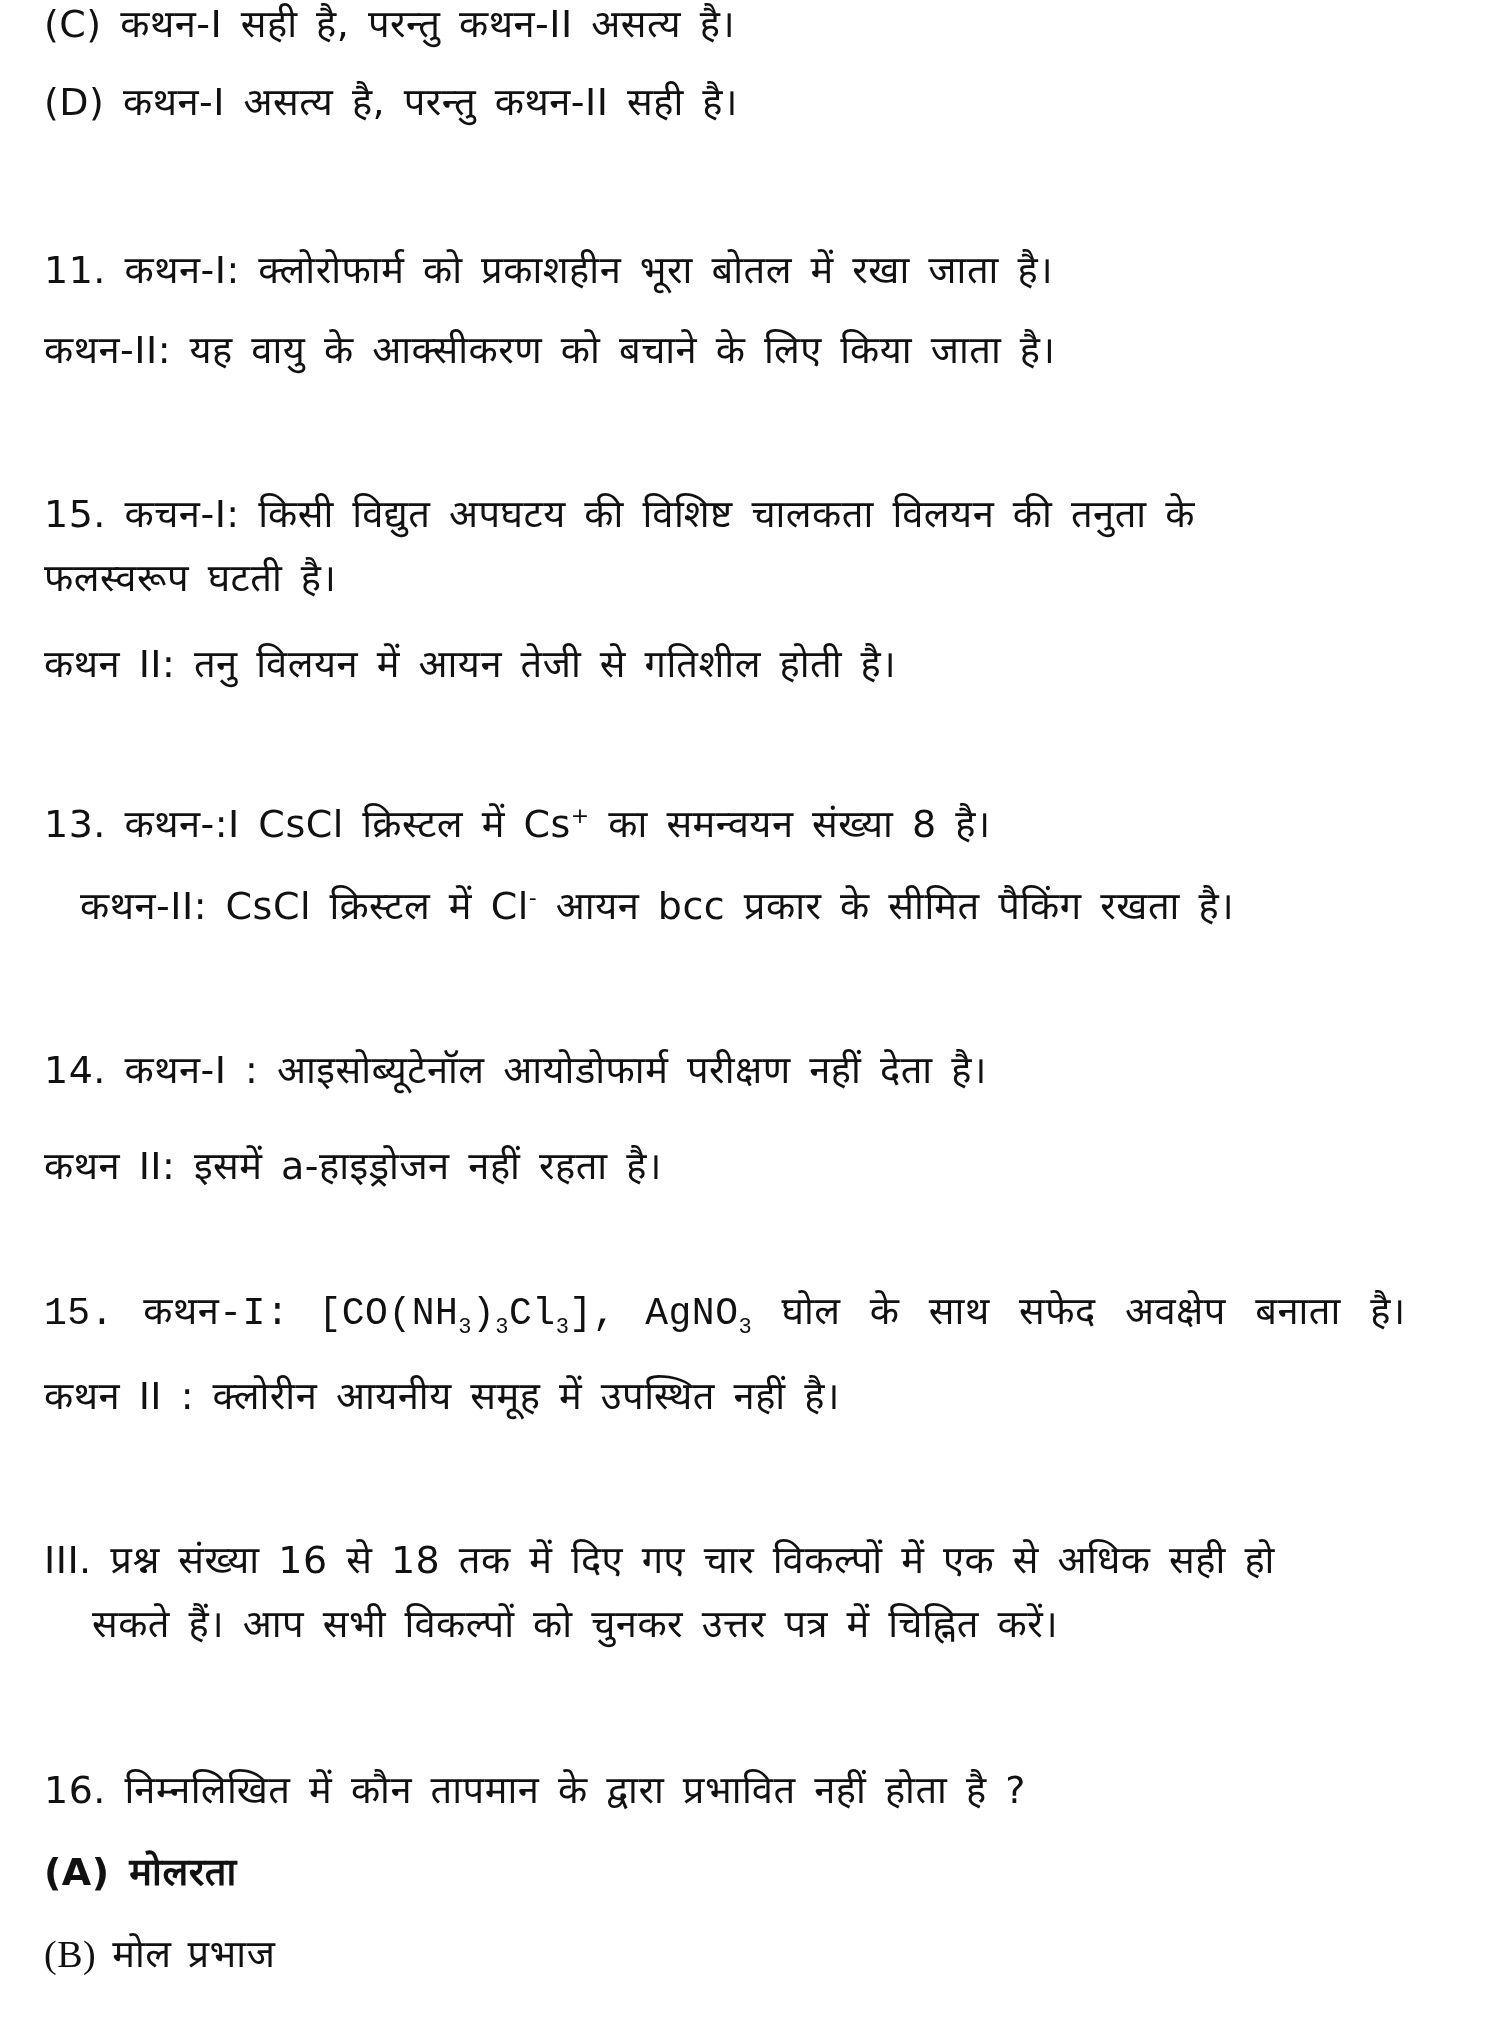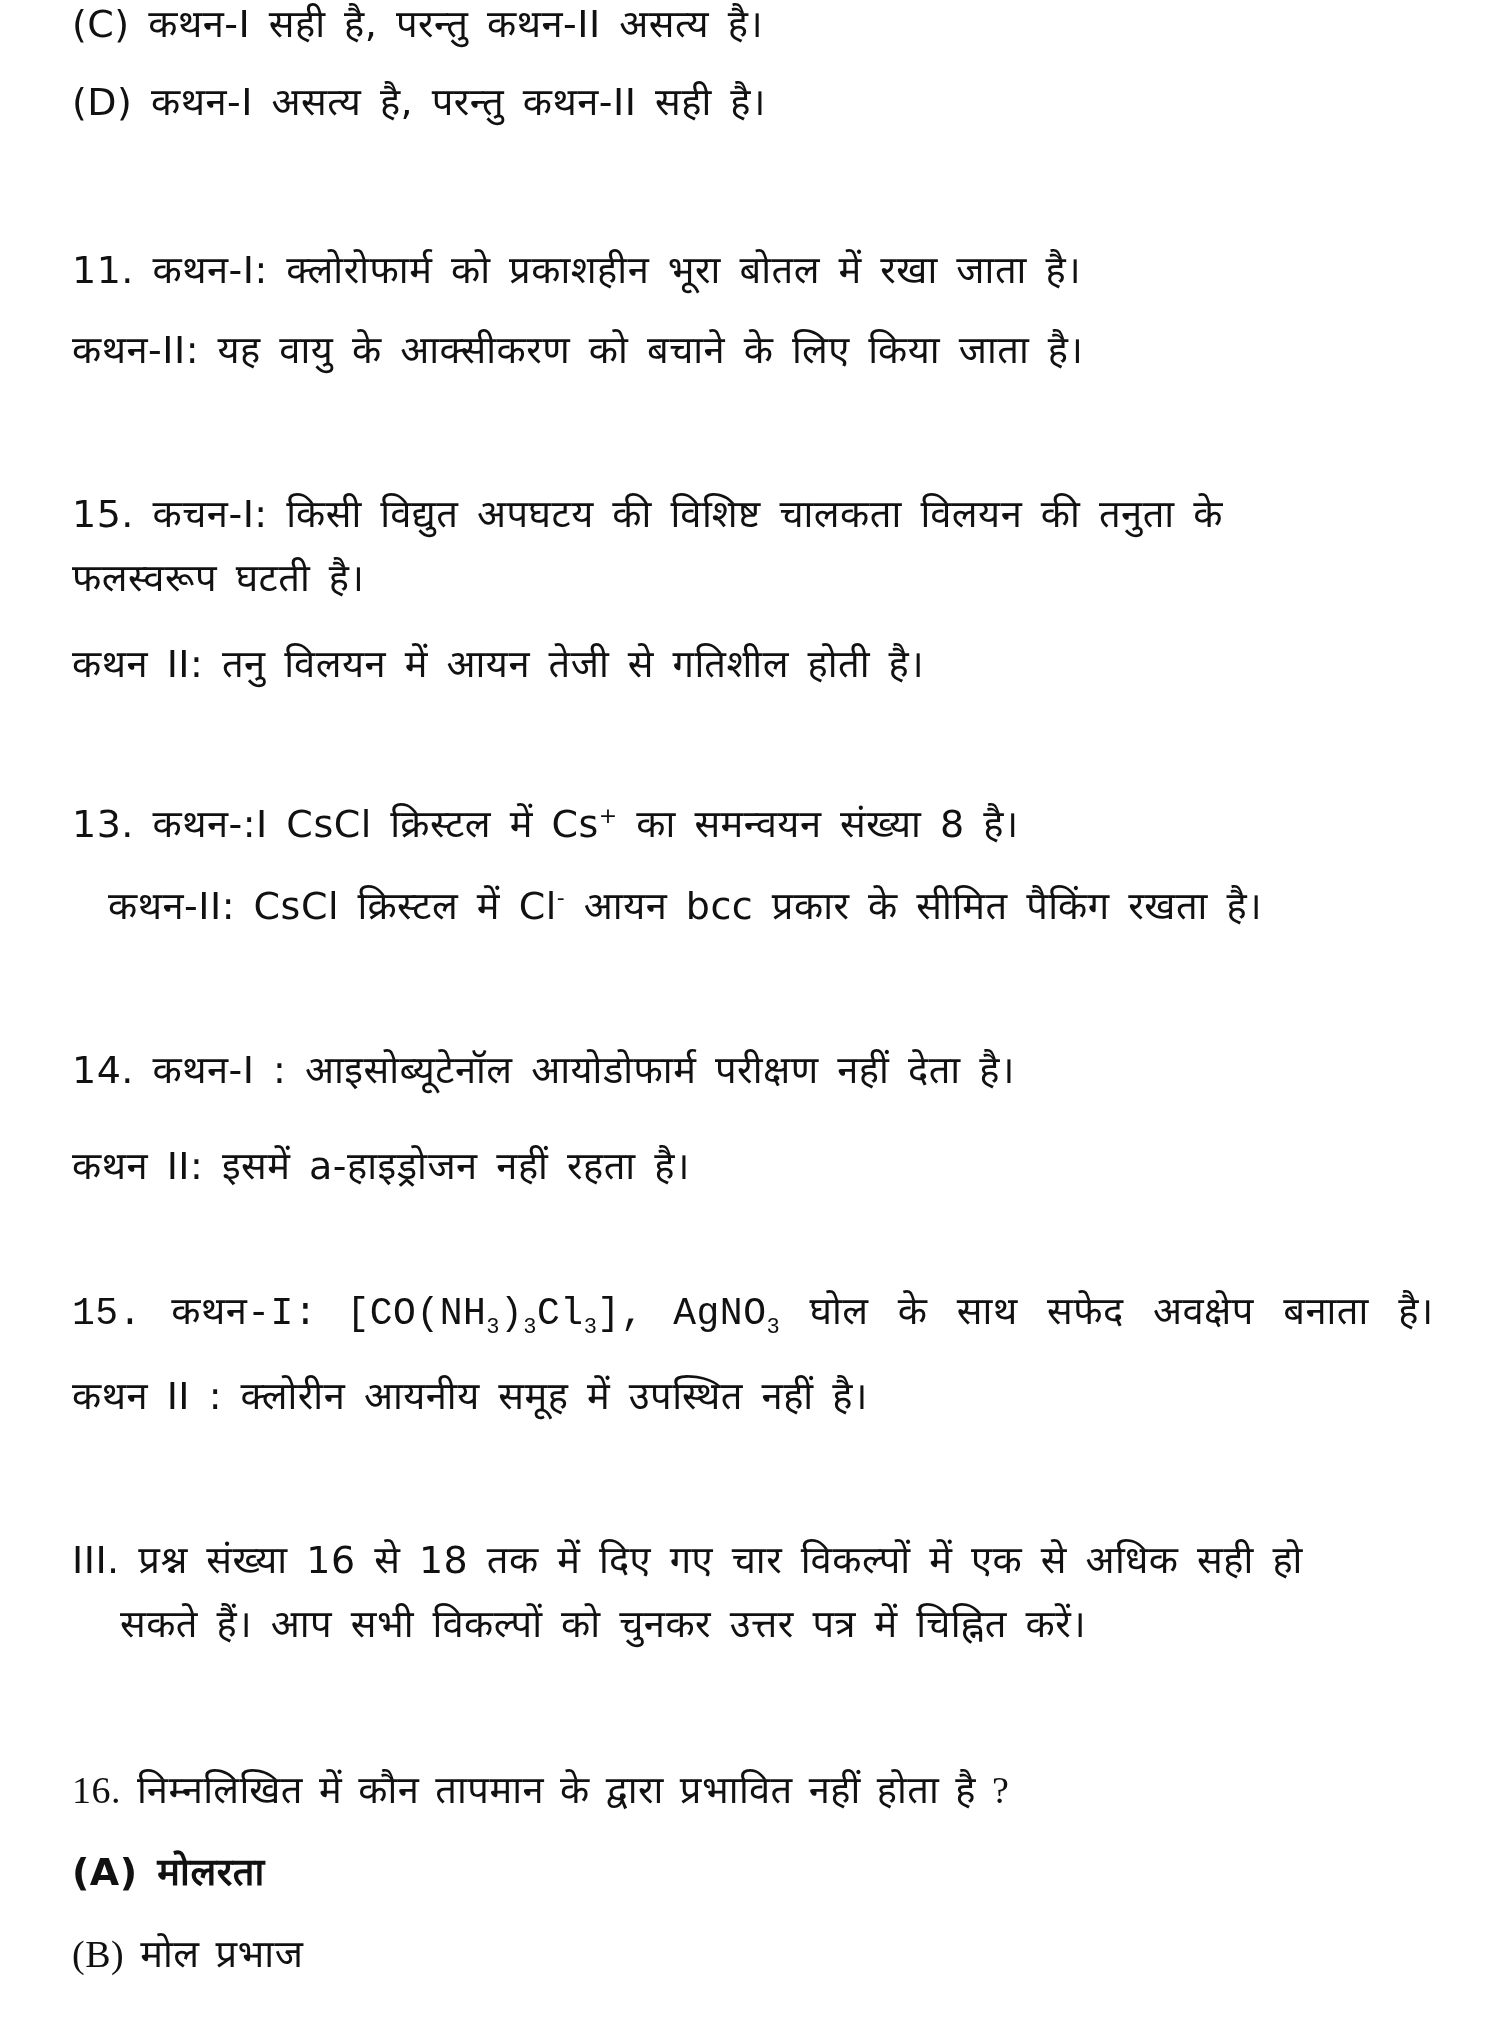--- a/index.html
+++ b/index.html
@@ -10,21 +10,21 @@
     body {
       width: 1505px;
       height: 2034px;
       position: relative;
       overflow: hidden;
       font-family: "DejaVu Sans", "Liberation Sans", sans-serif;
       color: #111111;
     }
     .line {
       position: absolute;
-      left: 72px;
+      left: 44px;
       white-space: nowrap;
       font-size: 38px;
       line-height: 48px;
       letter-spacing: 0.5px;
       word-spacing: 6px;
     }
     .line sup, .line sub {
       font-size: 22px;
       line-height: 0;
     }
@@ -56,17 +56,17 @@
   <div class="line" style="top:1126px;margin-top:16px;">कथन II: इसमें a-हाइड्रोजन नहीं रहता है।</div>
 
   <div class="line" style="top:1290px;font-family:Liberation Mono, monospace;">
     <span class="frag">15. कथन-I: [CO(NH</span><sub>3</sub><span class="frag">)</span><sub>3</sub><span class="frag">Cl</span><sub>3</sub><span class="frag">], AgNO</span><sub>3</sub><span class="frag"> घोल के साथ सफेद अवक्षेप बनाता है।</span>
   </div>
   <div class="line" style="top:1372px;">कथन II : क्लोरीन आयनीय समूह में उपस्थित नहीं है।</div>
 
   <div class="line" style="top:1536px;">III. प्रश्न संख्या 16 से 18 तक में दिए गए चार विकल्पों में एक से अधिक सही हो</div>
   <div class="line" style="top:1600px;margin-left:48px;">सकते हैं। आप सभी विकल्पों को चुनकर उत्तर पत्र में चिह्नित करें।</div>
 
-  <div class="line" style="top:1766px;font-family:Liberation Serif, serif;">16. निम्नलिखित में कौन तापमान के द्वारा प्रभावित नहीं होता है ?</div>
+  <div class="line" style="top:1766px;">16. निम्नलिखित में कौन तापमान के द्वारा प्रभावित नहीं होता है ?</div>
   <div class="line" style="top:1848px;font-weight:bold;">(A) मोलरता</div>
   <div class="line" style="top:1930px;font-family:Liberation Serif, serif;">(B) मोल प्रभाज</div>
 
 </div>
 
 </body></html>

